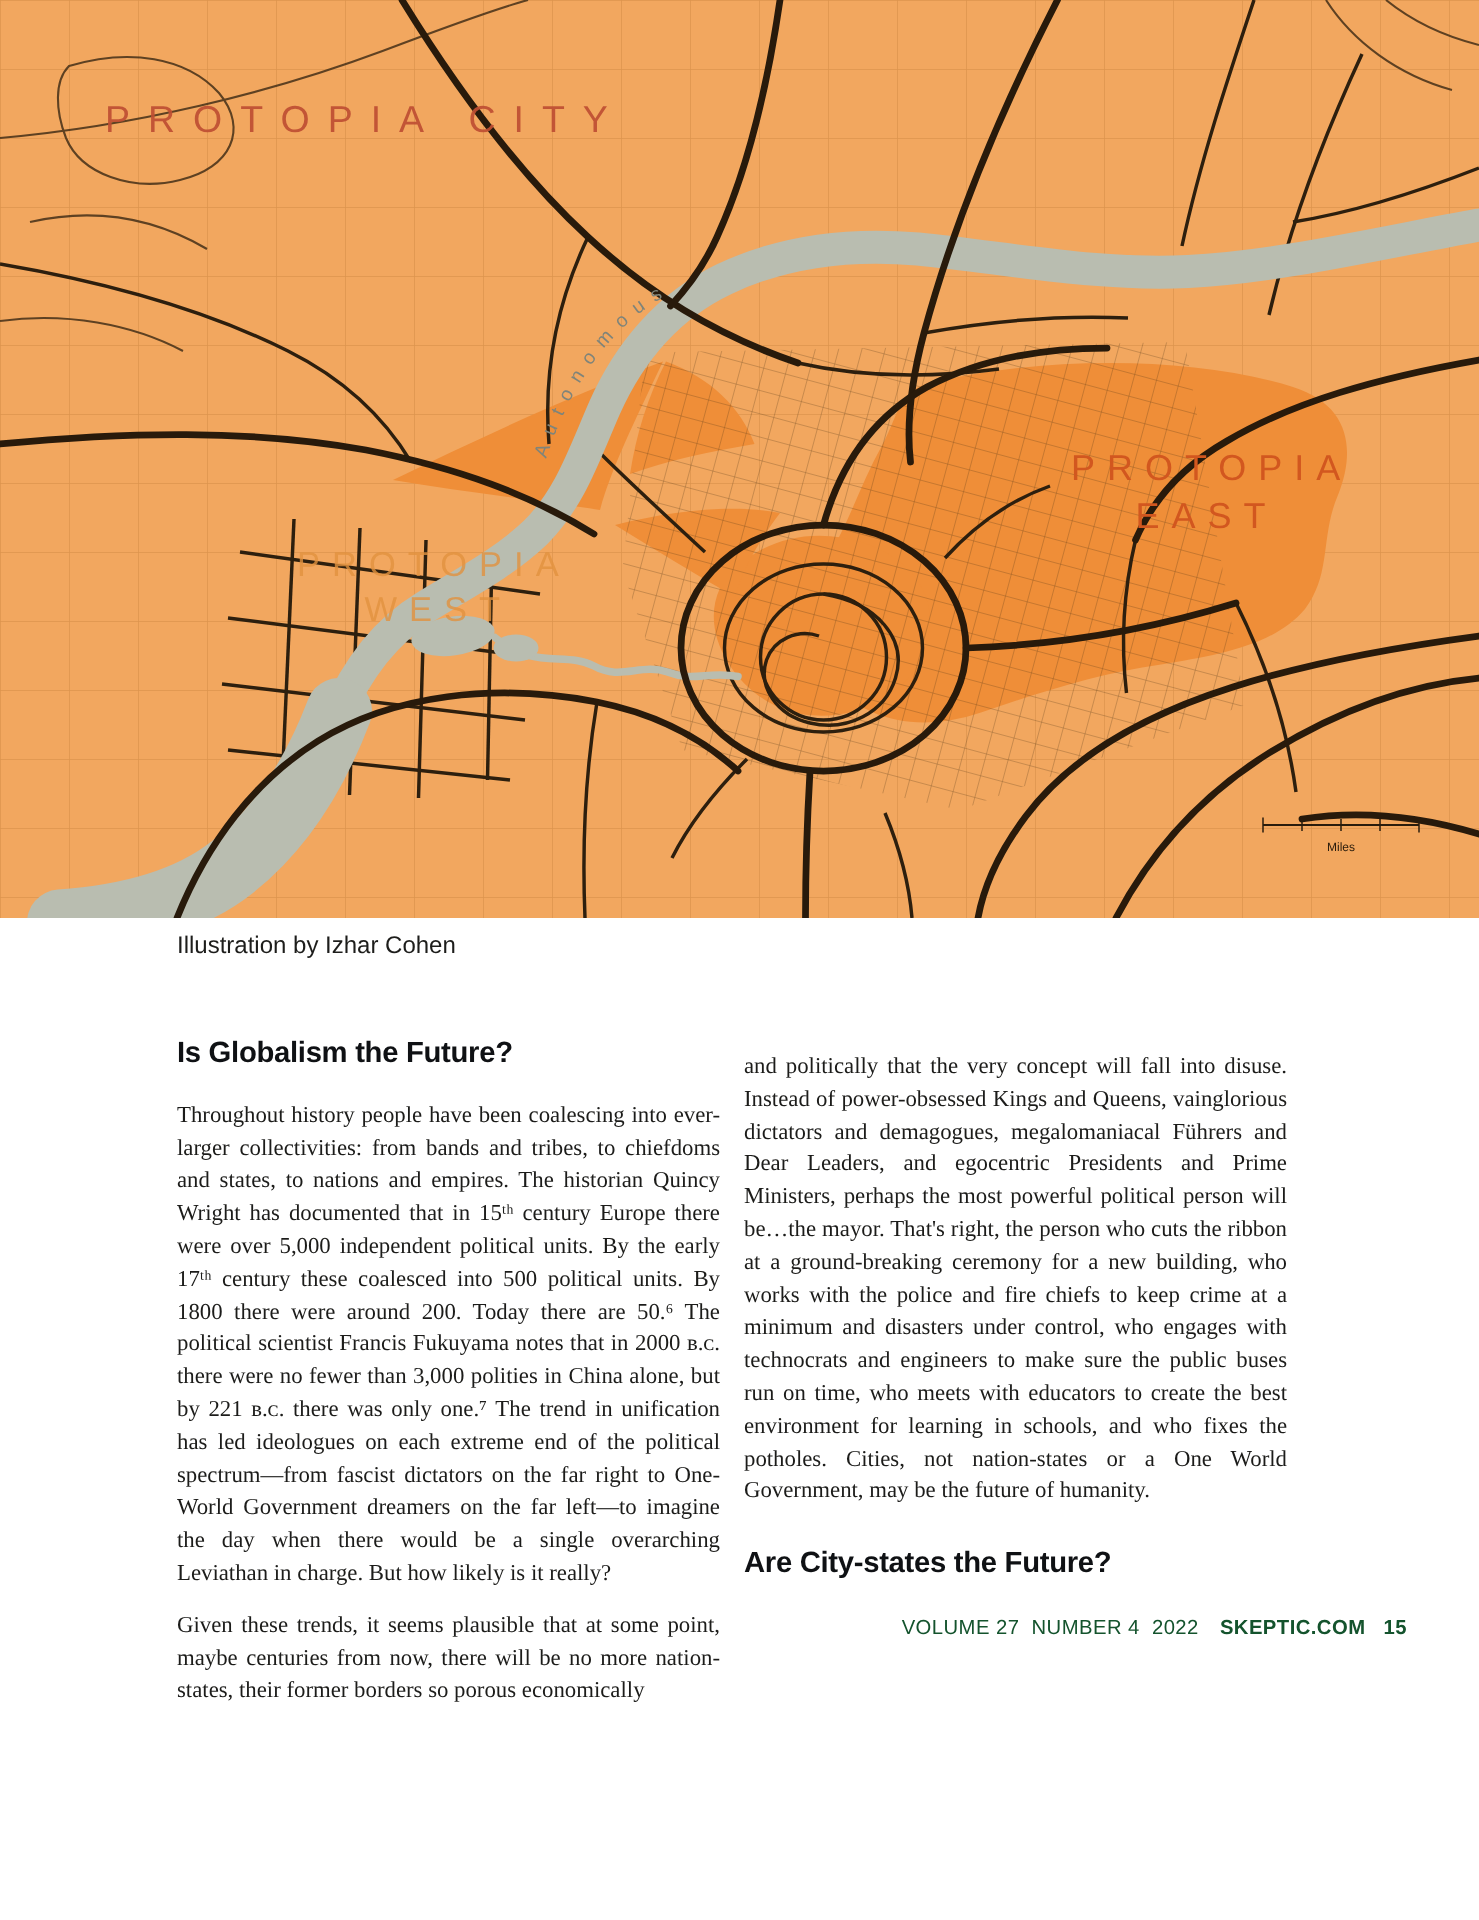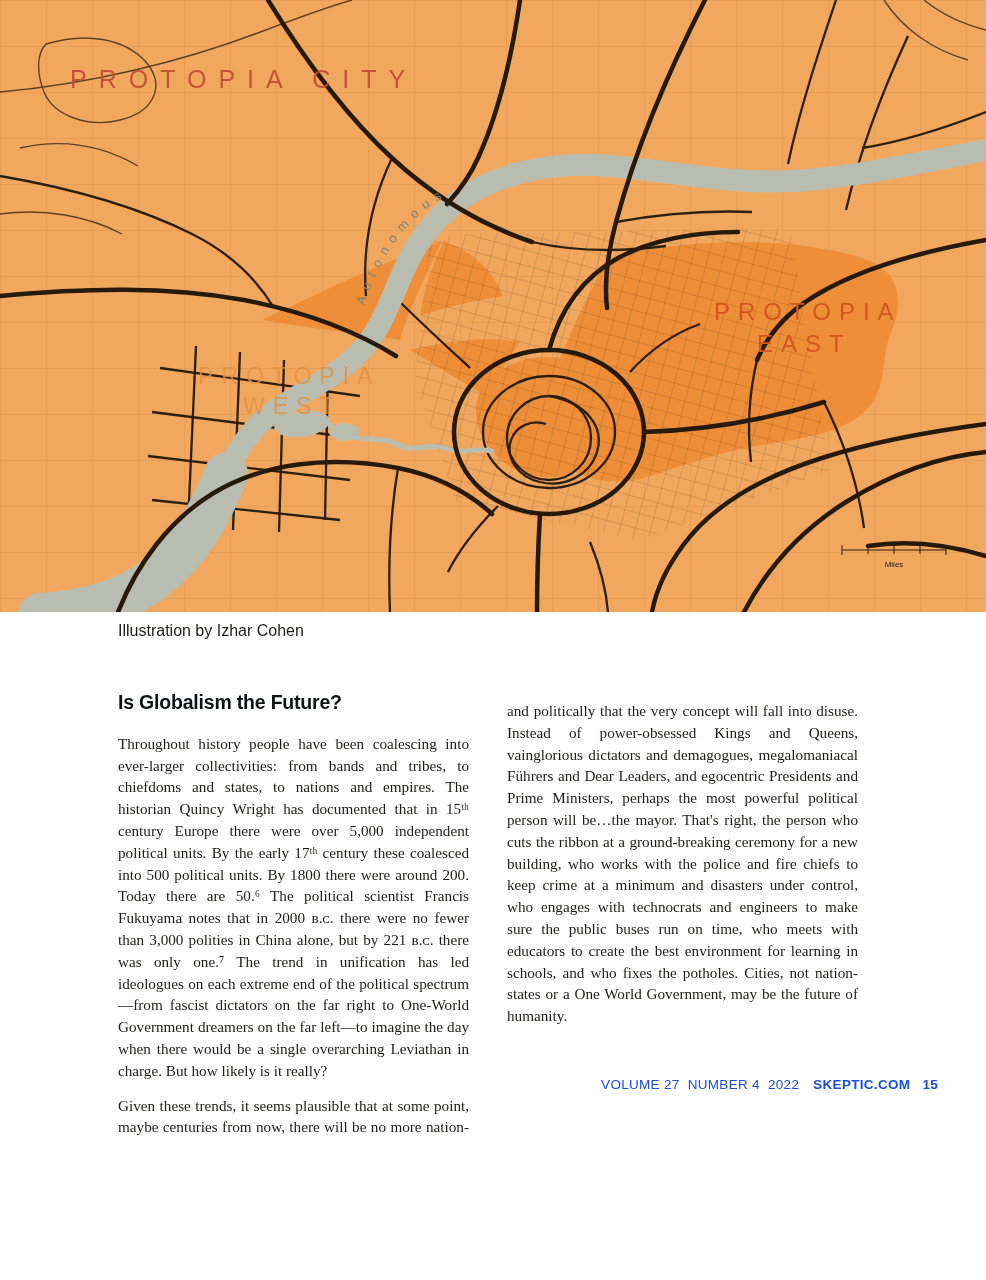--- a/index.html
+++ b/index.html
@@ -16,21 +16,21 @@
 
   .caption {
     margin: 10px 0 0 118px;
     font-family: "Liberation Sans", "DejaVu Sans", sans-serif;
     font-size: 16px;
     color: #1d1d1b;
   }
 
   .article {
     display: flex;
-    gap: 38px;
+    gap: 16px;
     padding: 52px 128px 0 118px;
   }
   .col {
     flex: 1 1 0;
     text-align: justify;
     font-size: 15.2px;
     line-height: 21.8px;
     color: #1c1c1a;
   }
   .col p { margin: 8px 0 13px 0; }
@@ -42,21 +42,21 @@
     letter-spacing: -0.2px;
     margin: 0 0 19px 0;
   }
   h2.head2 { margin-top: 27px; }
 
   .footer {
     position: absolute;
     right: 48px; bottom: 44px;
     font-family: "Liberation Sans", "DejaVu Sans", sans-serif;
     font-size: 13.5px;
-    color: #1d4ed8;
+    color: #14532d;
     letter-spacing: 0.3px;
   }
   .footer span { white-space: pre; }
   .footer .bold { font-weight: 700; }
   .footer .site { margin-left: 10px; }
   .footer .pg { margin-left: 8px; }
 
   
   .t-title { font-family:"Liberation Sans","DejaVu Sans",sans-serif; font-size:25px; letter-spacing:12px; fill:#bf4f33; opacity:0.92; font-weight:500; }
   .t-east  { font-family:"Liberation Sans","DejaVu Sans",sans-serif; font-size:24px; letter-spacing:8px;  fill:#d2571f; font-weight:500; }
@@ -181,20 +181,21 @@
   <div class="caption">Illustration by Izhar Cohen</div>
 
   <div class="article">
     <div class="col">
       <h2 class="head">Is Globalism the Future?</h2>
       <p>Throughout history people have been coalescing into ever-larger collectivities: from bands and tribes, to chiefdoms and states, to nations and empires. The historian Quincy Wright has documented that in 15ᵗʰ century Europe there were over 5,000 independent political units. By the early 17ᵗʰ century these coalesced into 500 political units. By 1800 there were around 200. Today there are 50.⁶ The political scientist Francis Fukuyama notes that in 2000 ʙ.ᴄ. there were no fewer than 3,000 polities in China alone, but by 221 ʙ.ᴄ. there was only one.⁷ The trend in unification has led ideologues on each extreme end of the political spectrum—from fascist dictators on the far right to One-World Government dreamers on the far left—to imagine the day when there would be a single overarching Leviathan in charge. But how likely is it really?</p>
       <p>Given these trends, it seems plausible that at some point, maybe centuries from now, there will be no more nation-states, their former borders so porous economically</p>
     </div>
     <div class="col">
       <p>and politically that the very concept will fall into disuse. Instead of power-obsessed Kings and Queens, vainglorious dictators and demagogues, megalomaniacal Führers and Dear Leaders, and egocentric Presidents and Prime Ministers, perhaps the most powerful political person will be…the mayor. That's right, the person who cuts the ribbon at a ground-breaking ceremony for a new building, who works with the police and fire chiefs to keep crime at a minimum and disasters under control, who engages with technocrats and engineers to make sure the public buses run on time, who meets with educators to create the best environment for learning in schools, and who fixes the potholes. Cities, not nation-states or a One World Government, may be the future of humanity.</p>
+      <h2 class="head head2">Are City-states the Future?</h2>
     </div>
   </div>
 
   <div class="footer">
     <span>VOLUME 27  NUMBER 4  2022</span>
     <span class="bold site">SKEPTIC.COM</span>
     <span class="bold pg">15</span>
   </div>
 
 </div>

